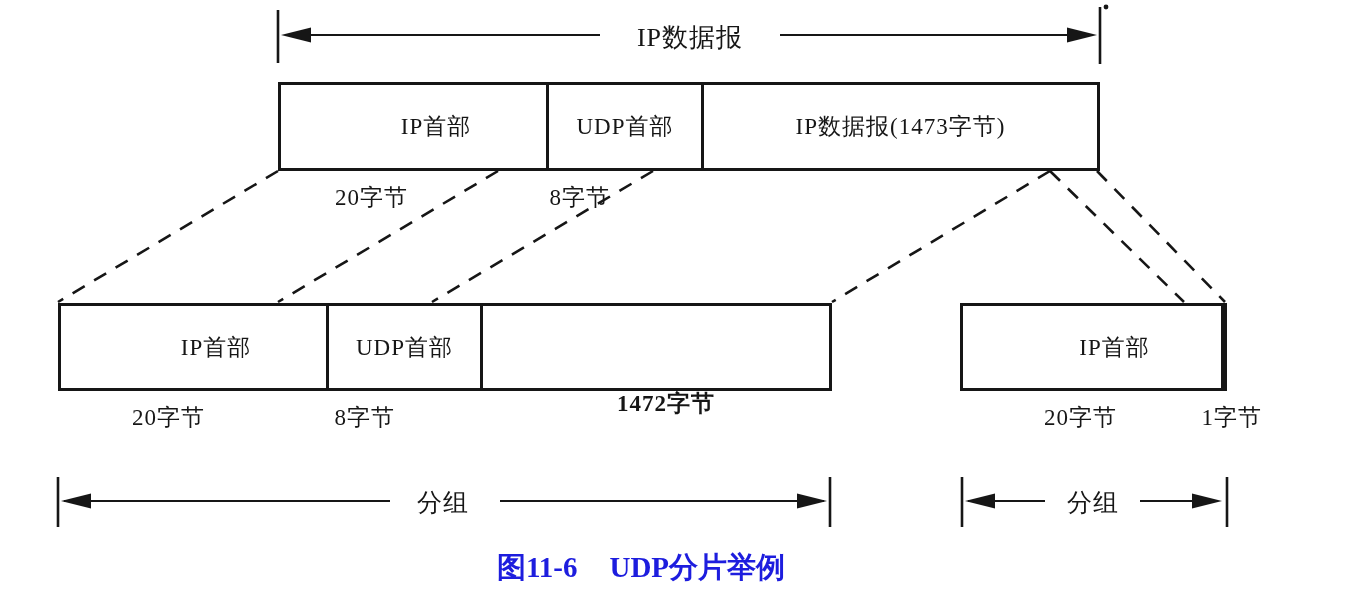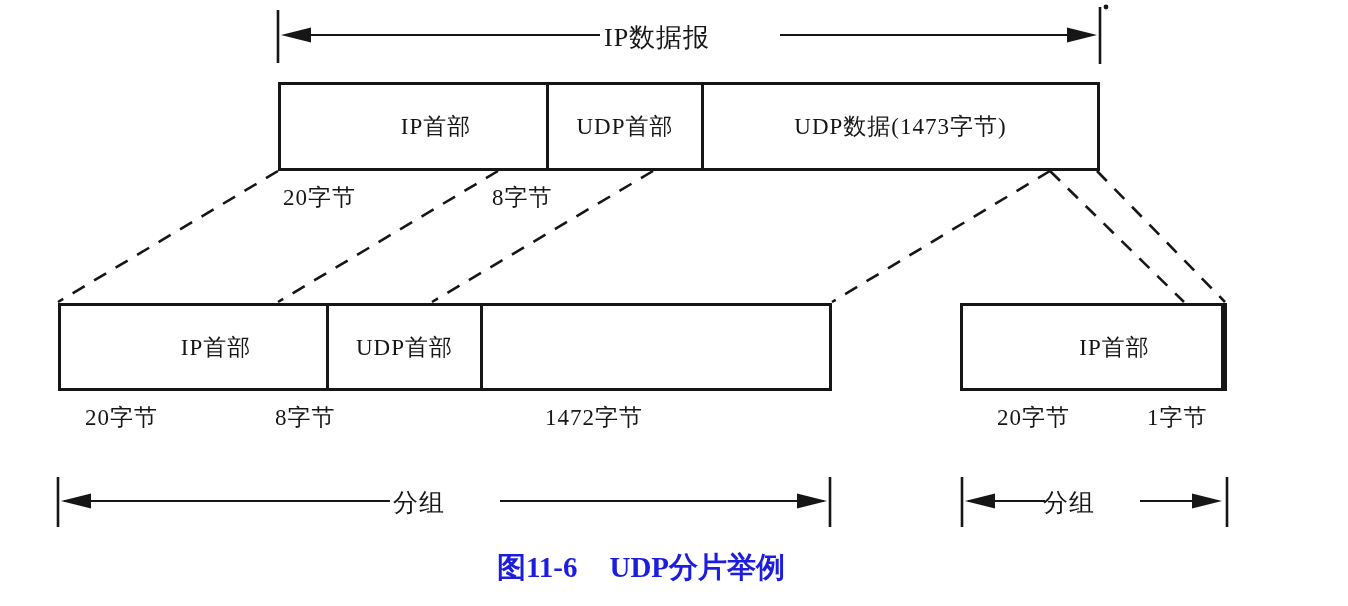--- a/index.html
+++ b/index.html
@@ -43,27 +43,28 @@
     display: flex;
     align-items: center;
     justify-content: center;
     font-size: 23px;
     letter-spacing: 1px;
     white-space: nowrap;
   }
   .cell + .cell { border-left: 3px solid #161616; }
   .lbl {
     position: absolute;
-    text-align: left;
+    text-align: right;
     font-size: 23px;
     white-space: nowrap;
     letter-spacing: 1px;
   }
   .arrow-lbl {
     position: absolute;
+    text-align: center;
     font-size: 25px;
     white-space: nowrap;
     letter-spacing: 1px;
   }
   #caption {
     position: absolute;
     left: 411px; top: 548px;
     width: 460px;
     text-align: center;
     font-size: 29px;
@@ -115,33 +116,33 @@
       <polygon points="965,501 995,493.5 995,508.5"></polygon>
       <polygon points="1222,501 1192,493.5 1192,508.5"></polygon>
     </g>
   </svg>
 
   <div class="arrow-lbl" style="left:604px; top:20px; width:172px; font-size:26px;">IP数据报</div>
 
   <div class="box" style="left:278px; top:82px; width:822px; height:89px;">
     <div class="cell" style="width:220px;">IP首部</div>
     <div class="cell" style="width:155px;">UDP首部</div>
-    <div class="cell" style="flex:1;">UDP数据(1473字节)</div>
+    <div class="cell" style="flex:1;">IP数据报(1473字节)</div>
   </div>
   <div class="lbl" style="left:283px; top:182px; width:125px;">20字节</div>
   <div class="lbl" style="left:492px; top:182px; width:118px;">8字节</div>
 
   <div class="box" style="left:58px; top:303px; width:774px; height:88px;">
     <div class="cell" style="width:220px;">IP首部</div>
     <div class="cell" style="width:154px;">UDP首部</div>
     <div class="cell" style="flex:1;"></div>
   </div>
   <div class="lbl" style="left:85px;  top:402px; width:120px;">20字节</div>
   <div class="lbl" style="left:275px; top:402px; width:120px;">8字节</div>
-  <div class="lbl" style="left:545px; top:402px; width:170px;">1472字节</div>
+  <div class="lbl" style="left:545px; top:388px; width:170px;font-weight:bold;">1472字节</div>
   <div class="arrow-lbl" style="left:393px; top:486px; width:100px;">分组</div>
 
   <div class="box" style="left:960px; top:303px; width:267px; height:88px;">
     <div class="cell" style="width:221px;">IP首部</div>
     <div class="cell" style="flex:1;"></div>
   </div>
   <div class="lbl" style="left:997px;  top:402px; width:120px;">20字节</div>
   <div class="lbl" style="left:1147px; top:402px; width:115px;">1字节</div>
   <div class="arrow-lbl" style="left:1043px; top:486px; width:100px;">分组</div>
 

